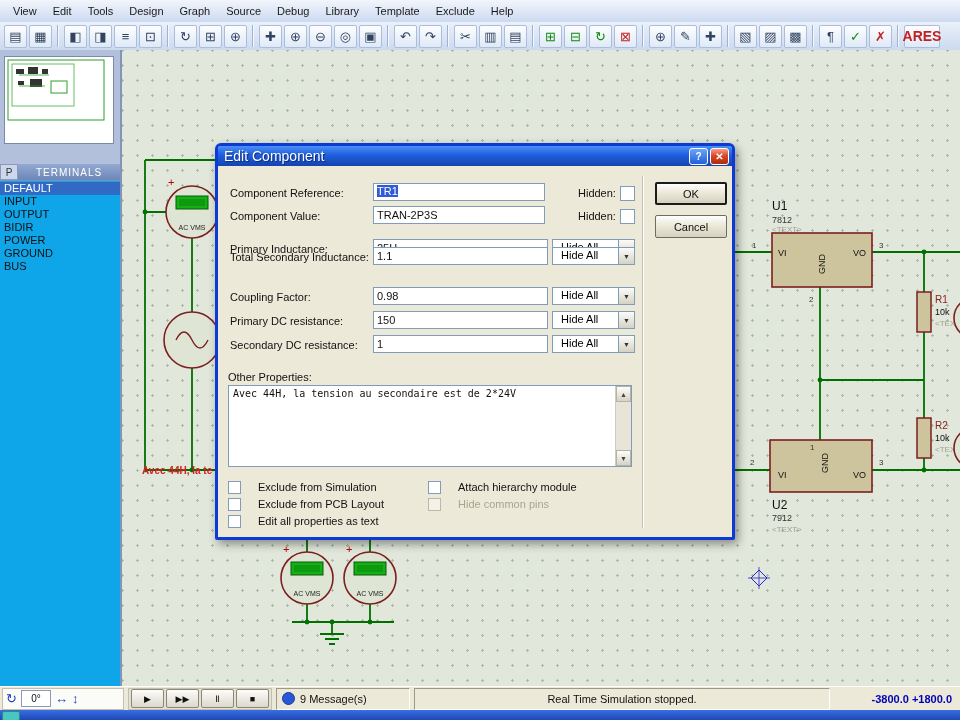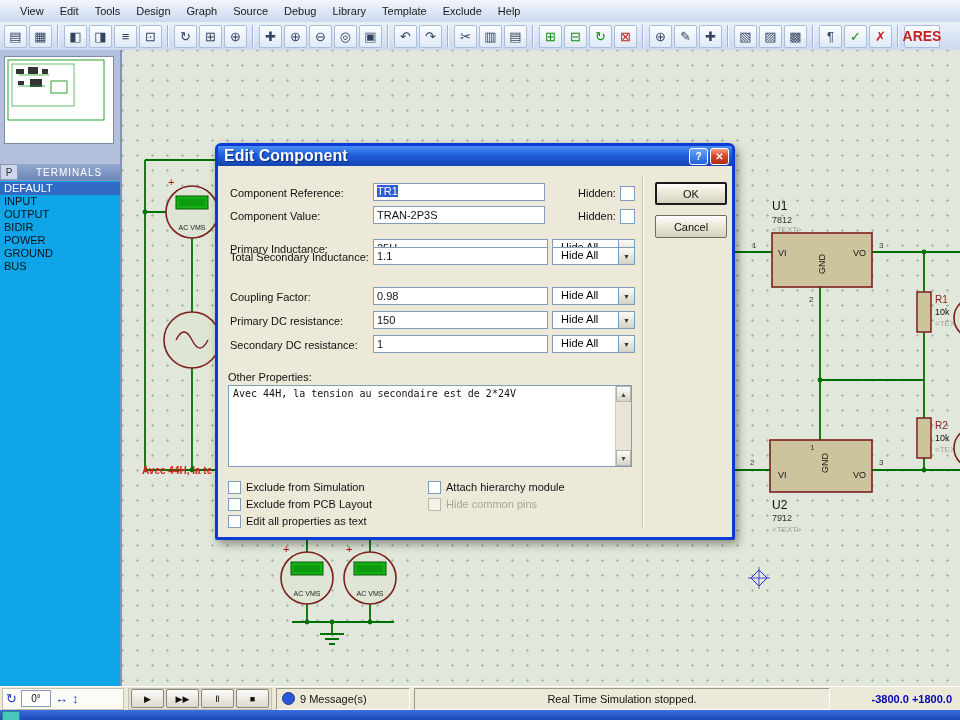--- a/index.html
+++ b/index.html
@@ -2,21 +2,21 @@
 <html><head>
 <meta charset="utf-8">
 <style>
   html,body{margin:0;padding:0}
   body{width:960px;height:720px;position:relative;overflow:hidden;
        font-family:"Liberation Sans",sans-serif;background:#ece9d8;font-size:11px}
 
   
   .menubar{position:absolute;top:0;left:0;right:0;height:22px;
     background:linear-gradient(#f2f6fc,#ccd9f0);border-bottom:1px solid #9fb2d4;
-    display:flex;align-items:center;padding-left:12px;color:#1a1a1a}
+    display:flex;align-items:center;padding-left:5px;color:#1a1a1a}
   .menu-item{padding:3px 8px;cursor:default}
 
   
   .toolbar{position:absolute;top:22px;left:0;right:0;height:28px;
     background:linear-gradient(#eaf1fa,#ccd9f0);border-bottom:1px solid #9fb2d4;
     display:flex;align-items:center;padding-left:3px}
   .tb-icon{width:21px;height:21px;margin:0 1px;display:flex;align-items:center;justify-content:center;
     font-size:13px;color:#31435f;background:linear-gradient(#fdfeff,#dfe9f7);
     border:1px solid #aabdda;border-radius:2px;cursor:default}
   .ic-g{color:#0c8a0c}.ic-r{color:#c42020}
@@ -41,21 +41,21 @@
     background-image:radial-gradient(circle,#a9baa7 1px,rgba(0,0,0,0) 1.3px);
     background-size:15px 15px;background-position:8px 8px;border-left:1px solid #8494b8}
   .canvas svg{position:absolute;left:0;top:0}
   svg text{font-family:"Liberation Sans",sans-serif}
 
   
   .dialog{position:absolute;left:215px;top:143px;width:514px;height:391px;background:#ece9d8;
     border:3px solid #0b3ad7;border-radius:6px 6px 2px 2px;box-shadow:3px 4px 10px rgba(0,0,0,.4);z-index:20}
   .dlg-title{height:20px;background:linear-gradient(#4a90f4,#1f5ede 45%,#1444ae);
     border-radius:3px 3px 0 0;display:flex;align-items:center;padding:0 3px}
-  .dlg-title-text{flex:1;color:#fff;font-weight:bold;font-size:16px;padding-left:3px;
+  .dlg-title-text{flex:1;color:#fff;font-weight:normal;font-size:14px;padding-left:3px;
     text-shadow:1px 1px 1px #0a2a7a}
   .dlg-btn{width:17px;height:15px;margin-left:2px;border:1px solid #fff;border-radius:3px;color:#fff;
     font-size:10px;font-weight:bold;display:flex;align-items:center;justify-content:center;cursor:default}
   .dlg-btn.help{background:linear-gradient(#6aa4fa,#2060d8)}
   .dlg-btn.close{background:linear-gradient(#f4a088,#dd4727 45%,#a82c0c)}
   .dlg-body{position:absolute;left:0;top:20px;right:0;bottom:0}
   .row{position:absolute;left:0;width:100%;height:20px}
   .row .lbl{position:absolute;left:12px;top:4px;color:#111}
   .hid-lbl{position:absolute;left:360px;top:4px;color:#111}
   .txt,.txt-i{position:absolute;top:0;left:155px;height:18px;border:1px solid #7f9db9;background:#fff;
@@ -75,21 +75,21 @@
   .btn.default{border:2px solid #1b1b1b}
   .op-lbl{position:absolute;left:10px;top:205px;color:#111}
   .ta{position:absolute;left:10px;top:219px;width:404px;height:82px;border:1px solid #7f9db9;
     background:#fff;box-sizing:border-box;display:flex}
   .ta-text{flex:1;font-family:"DejaVu Sans Mono",monospace;font-size:10px;padding:2px 4px;
     white-space:pre-wrap;color:#111}
   .ta-scroll{width:15px;background:#e8e5d8;border-left:1px solid #d0ccc0;display:flex;
     flex-direction:column;justify-content:space-between}
   .sc-btn{height:14px;background:linear-gradient(#fdfdfb,#d6d2c5);border:1px solid #b6b2a4;
     font-size:7px;color:#444;display:flex;align-items:center;justify-content:center}
-  .chk{position:absolute;display:flex;align-items:center;gap:5px;height:14px;color:#111}
+  .chk{position:absolute;display:flex;align-items:center;gap:17px;height:14px;color:#111}
   .cb2{width:13px;height:13px;border:1px solid #7f9db9;background:#fff;display:inline-block;box-sizing:border-box}
   .chk.disabled{color:#a9a593}
   .chk.disabled .cb2{border-color:#bcb8a8;background:#f3f1e8}
 
   
   .statusbar{position:absolute;left:0;right:0;top:686px;height:24px;background:#ece9d8;
     border-top:1px solid #fff;display:flex;align-items:center;gap:4px;padding:0 2px;box-sizing:border-box}
   .sb-cell{height:20px;display:flex;align-items:center}
   .rot{width:114px;background:#fbfbf7;border:1px solid #c4c0b0;padding:0 3px;gap:4px}
   .rot-icon,.flip{color:#2040c0;font-size:13px;cursor:default}

